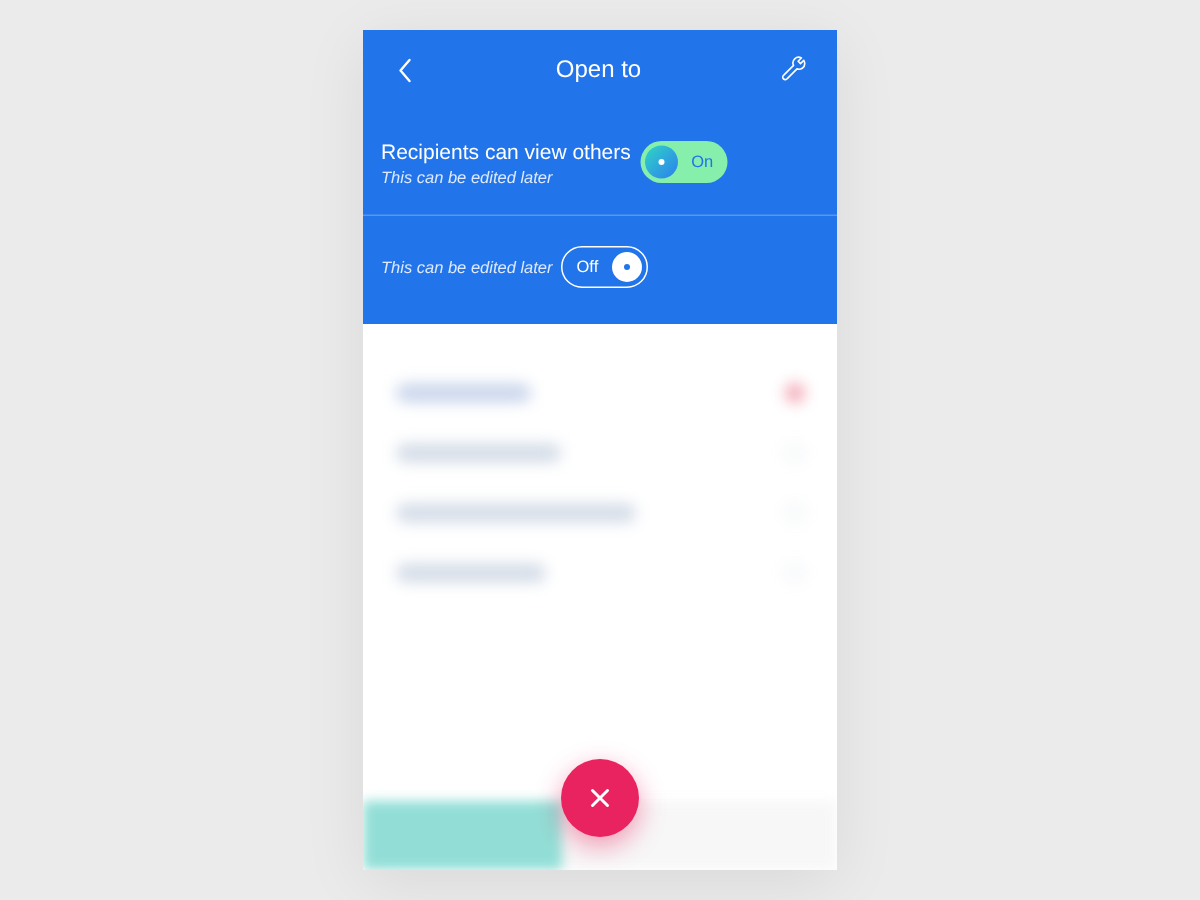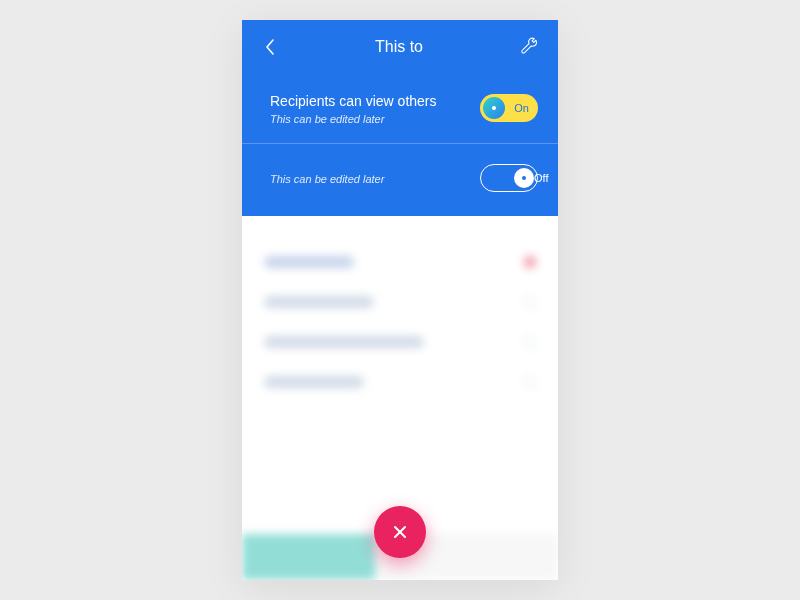--- a/index.html
+++ b/index.html
@@ -33,40 +33,39 @@
     justify-content: space-between;
     padding: 16px 18px 14px 18px;
   }
   .nav-title {
     font-size: 16px;
     font-weight: 500;
   }
   .chev { width: 20px; height: 20px; display:flex; align-items:center; justify-content:center; }
   .wrench { width: 22px; height: 22px; display:flex; align-items:center; justify-content:center; }
   .setting {
-    padding: 20px 20px 18px 28px;
-    display: flex;
-    align-items: center;
-    justify-content: space-between;
+    padding: 20px 20px 18px 12px;
+    display: flex;
+    align-items: center;
     gap: 6px;
   }
   .setting + .setting { border-top: 1px solid rgba(255,255,255,0.25); }
   .s-label { font-size: 14px; font-weight: 500; line-height: 1.35; }
   .s-sub { font-size: 11px; opacity: 0.85; margin-top: 2px; font-weight: 300; font-style: italic; }
 
   
   .toggle {
     position: relative;
     display: flex;
     align-items: center;
     gap: 6px;
   }
   .toggle-on .pill {
     width: 58px; height: 28px; border-radius: 20px;
-    background: #fde047;
+    background: #86efac;
     position: relative;
     display: flex; align-items: center;
   }
   .toggle-on .knob {
     width: 22px; height: 22px; border-radius: 50%;
     background: linear-gradient(135deg, #2fd6c4 0%, #2c7ef0 100%);
     margin-left: 3px;
     position: relative;
   }
   .toggle-on .knob::after{
@@ -90,21 +89,20 @@
     background: #fff; margin-right: 3px;
     position: relative;
   }
   .toggle-off .knob::after{
     content:""; position:absolute; top:50%; left:50%; width:4px;height:4px;
     background:#2274ea; border-radius:50%; transform:translate(-50%,-50%);
   }
   .toggle-off .state {
     position: absolute; left: 9px; font-size: 11px; font-weight: 400;
     color: #fff;
-    margin-left: 44px;
   }
 
   
   .list {
     padding: 26px 22px 0 22px;
     filter: blur(5px);
     opacity: 0.65;
   }
   .row {
     display: flex; align-items: center; justify-content: space-between;
@@ -148,21 +146,21 @@
 
 <div class="phone">
 
   <div class="header-block">
     <div class="nav">
       <div class="chev">
         <svg width="12" height="18" viewBox="0 0 12 18" fill="none">
           <path d="M9 2 L3 9 L9 16" stroke="#fff" stroke-width="1.6" stroke-linecap="round" stroke-linejoin="round"></path>
         </svg>
       </div>
-      <div class="nav-title">This to</div>
+      <div class="nav-title">Open to</div>
       <div class="wrench">
         <svg width="20" height="20" viewBox="0 0 24 24" fill="none">
           <path d="M21 6.5a4.5 4.5 0 0 1-6.2 4.16L7 18.5a2 2 0 1 1-2.8-2.8l7.84-7.8A4.5 4.5 0 0 1 18.3 2l-2.6 2.6 1.9 1.9L20.2 3.9c.5.77.8 1.65.8 2.6z" stroke="#fff" stroke-width="1.3" stroke-linejoin="round"></path>
         </svg>
       </div>
     </div>
 
     <div class="setting">
       <div>
         <div class="s-label">Recipients can view others</div>

